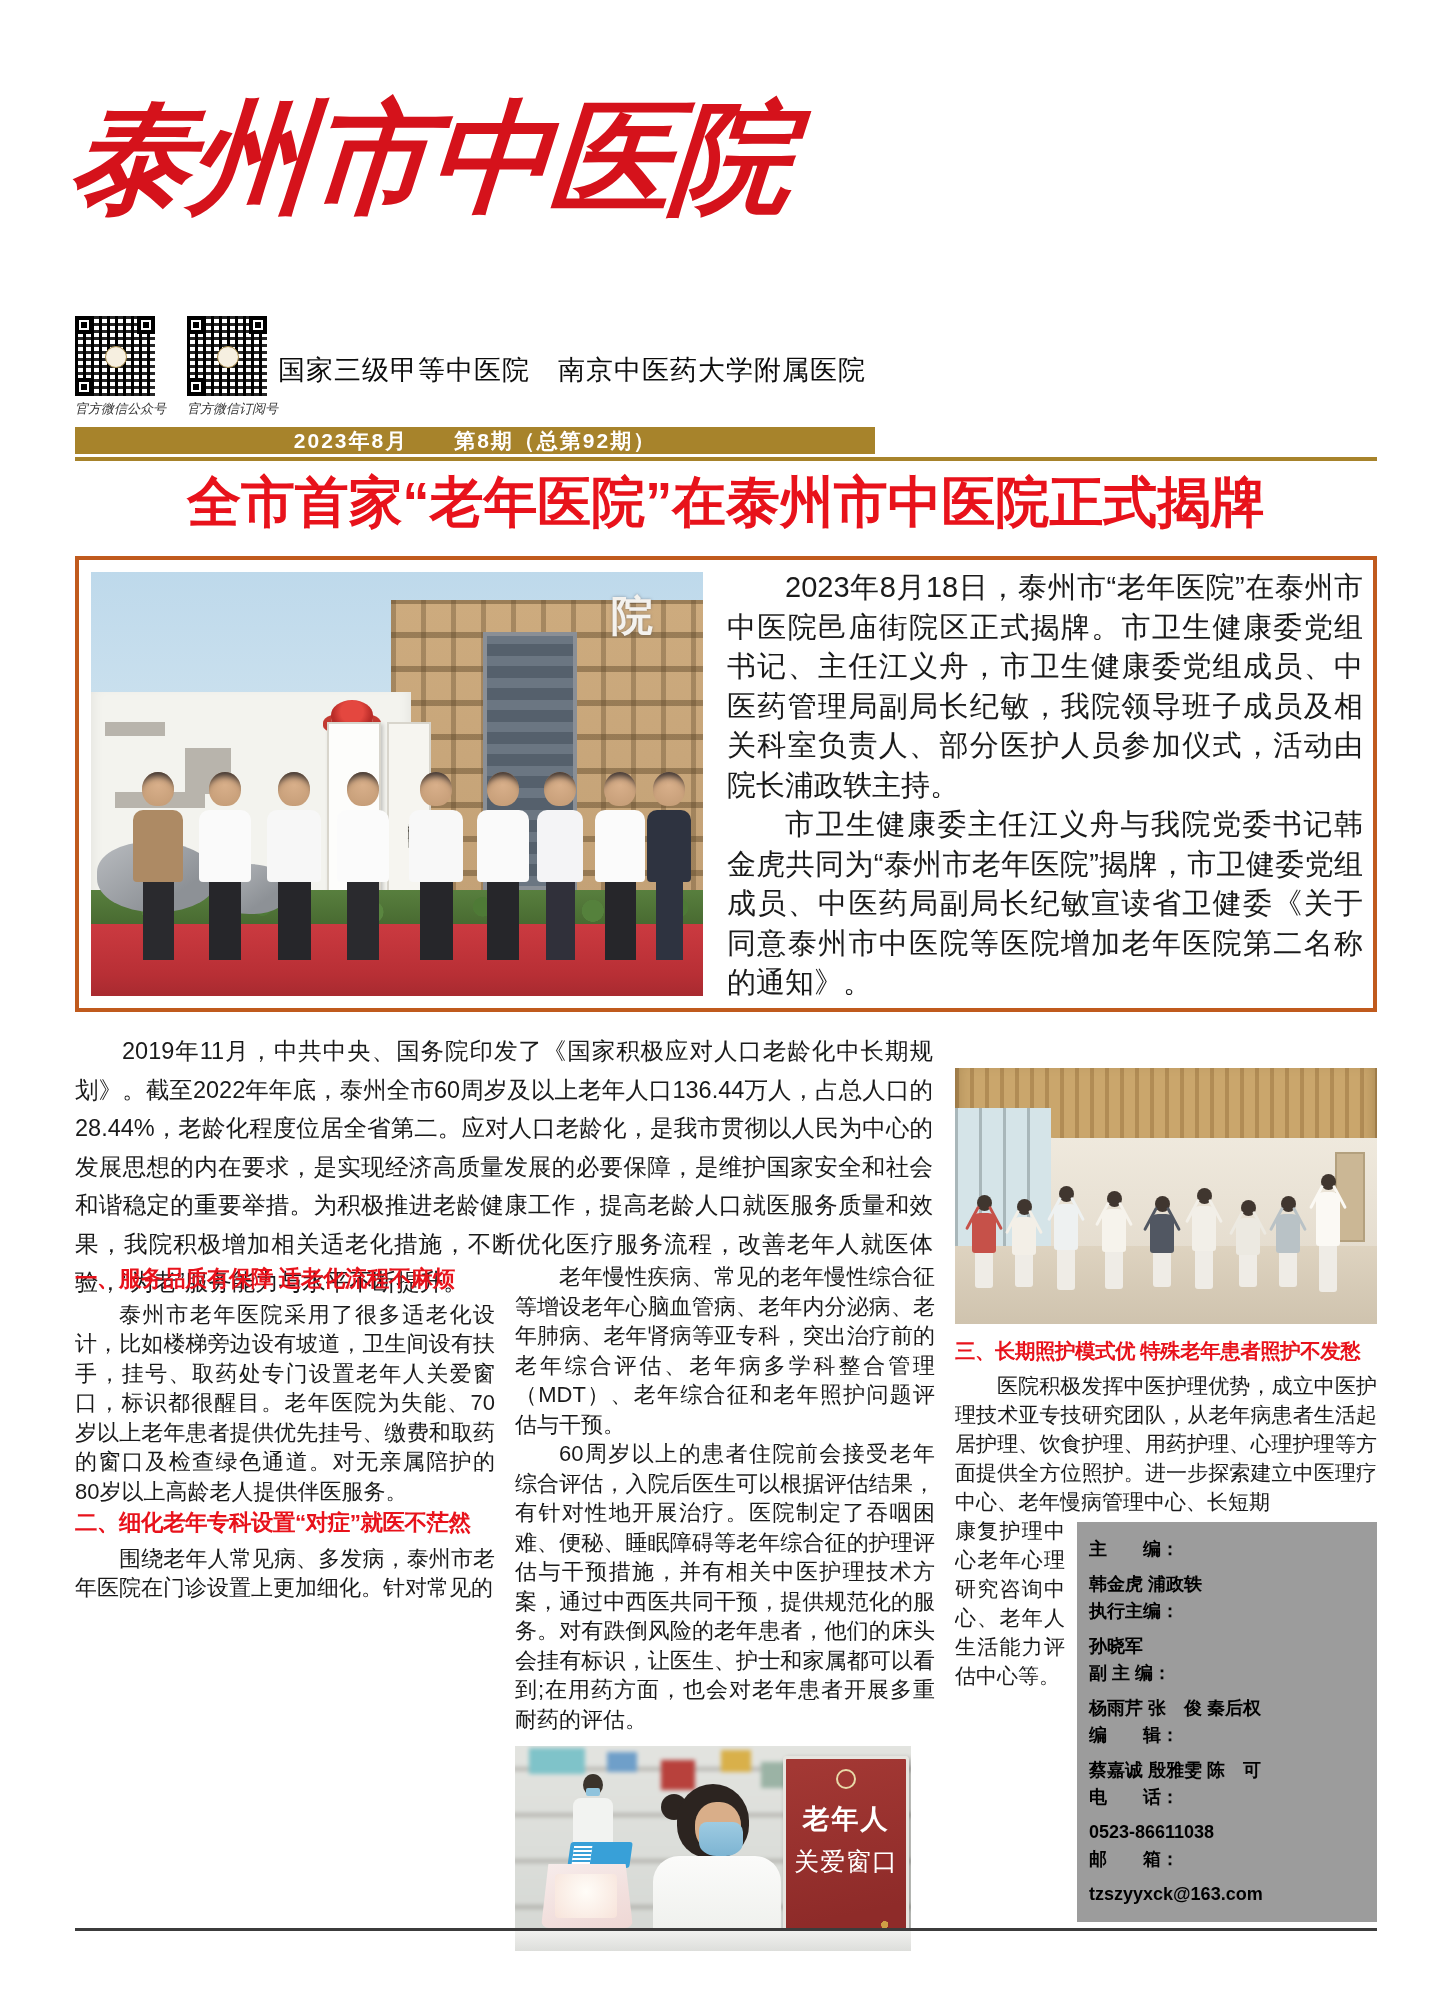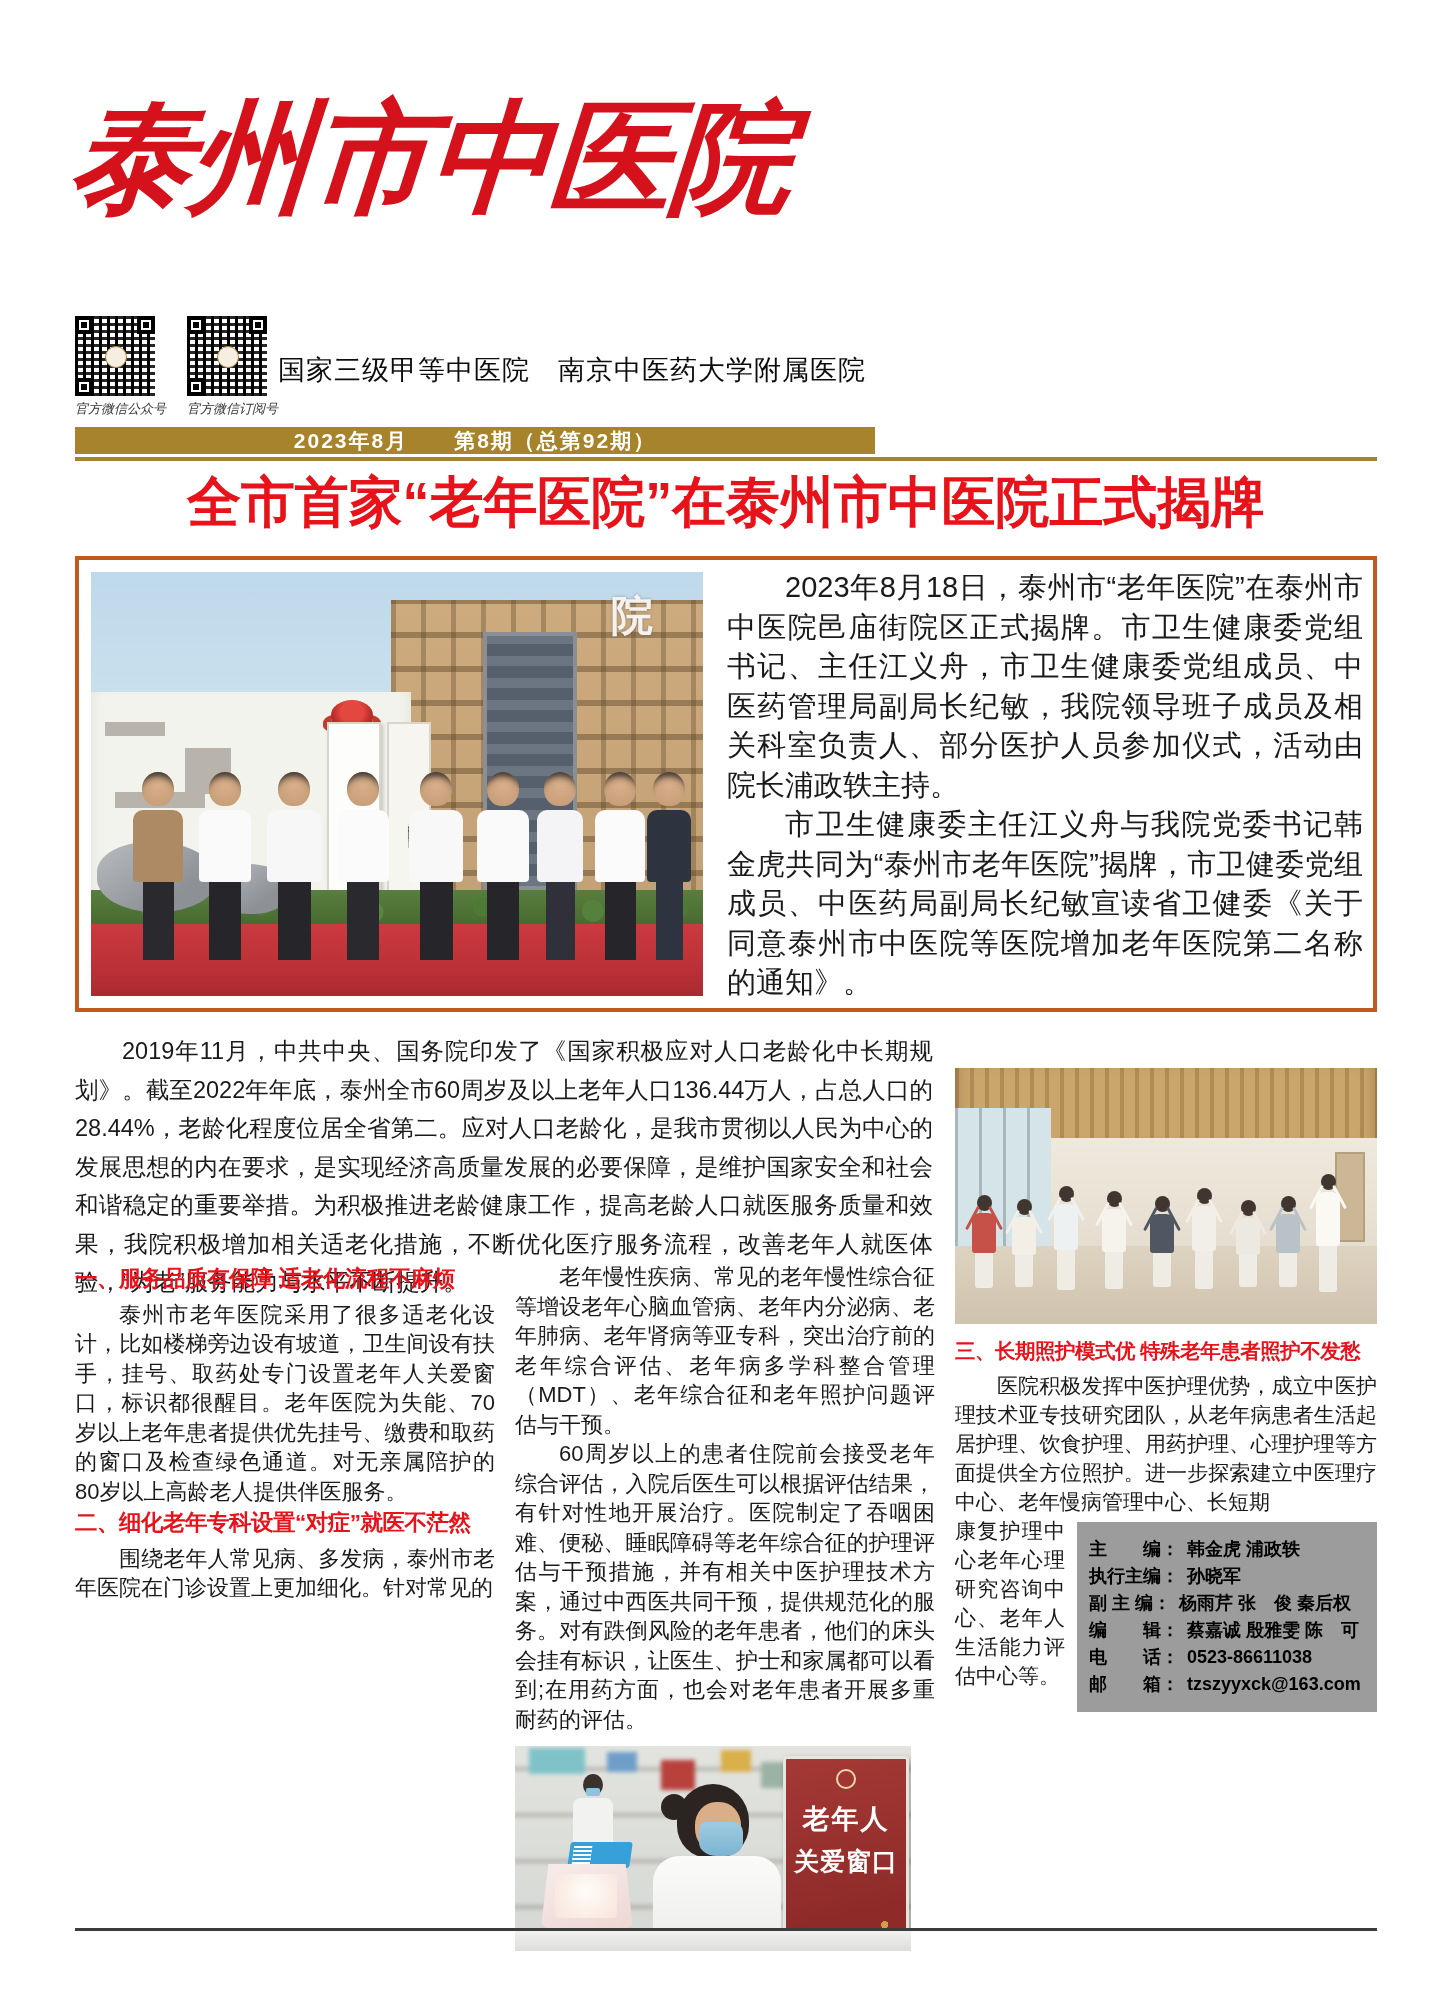--- a/index.html
+++ b/index.html
@@ -194,32 +194,32 @@
   .ph-device .scr{position:absolute;left:14px;top:32px;width:62px;height:44px;background:
       radial-gradient(circle at 50% 40%,#fffdf8,#f7e3da);border-radius:4px;}
   .ph-counter{position:absolute;left:0;top:182px;width:396px;height:23px;background:linear-gradient(#f4f4f2,#dddedb);}
   .ph-sign{position:absolute;left:268px;top:10px;width:120px;height:186px;
       background:linear-gradient(168deg,#a33834 4%,#8e2b29 80%);
       border:3px solid #e6e4df;border-radius:4px;box-shadow:2px 2px 5px rgba(0,0,0,.3);
       color:#fff;text-align:center;}
   .ph-sign .logo{margin:10px auto 2px;width:16px;height:16px;border-radius:50%;border:2px solid #e8d9a8;
       background:transparent;}
   .ph-sign .l1{font-size:27px;font-weight:bold;letter-spacing:2px;margin-top:16px;}
-  .ph-sign .l2{font-size:25px;font-weight:bold;letter-spacing:1px;margin-top:12px;}
+  .ph-sign .l2{font-size:25px;font-weight:normal;letter-spacing:1px;margin-top:12px;}
   .ph-sign .leaf{position:absolute;right:6px;bottom:6px;width:34px;height:26px;
       background:
         radial-gradient(circle 5px at 20% 70%,#d8a94e 60%,transparent 62%),
         radial-gradient(circle 6px at 55% 45%,#cf9f45 60%,transparent 62%),
         radial-gradient(circle 5px at 85% 75%,#d8a94e 60%,transparent 62%);}
 
   
   .wrap-zone{overflow:hidden;}
   .editorial{float:right;width:300px;box-sizing:border-box;background:#9c9c9c;
      margin:6px 0 4px 12px;padding:14px 12px;}
-  .ed-row{display:flex;gap:8px;font-size:18px;font-weight:bold;color:#000;line-height:27px;white-space:nowrap;}
+  .ed-row{display:flex;gap:8px;font-size:18px;font-weight:bold;color:#000;line-height:27px;white-space:nowrap;flex-direction:column;}
   .ed-row .val{font-weight:bold;}
 </style>
 </head>
 <body>
 
 <div class="page">
 
   <div class="abs masthead-cn">泰州市中医院</div>
 
   <div class="abs qr-row">

